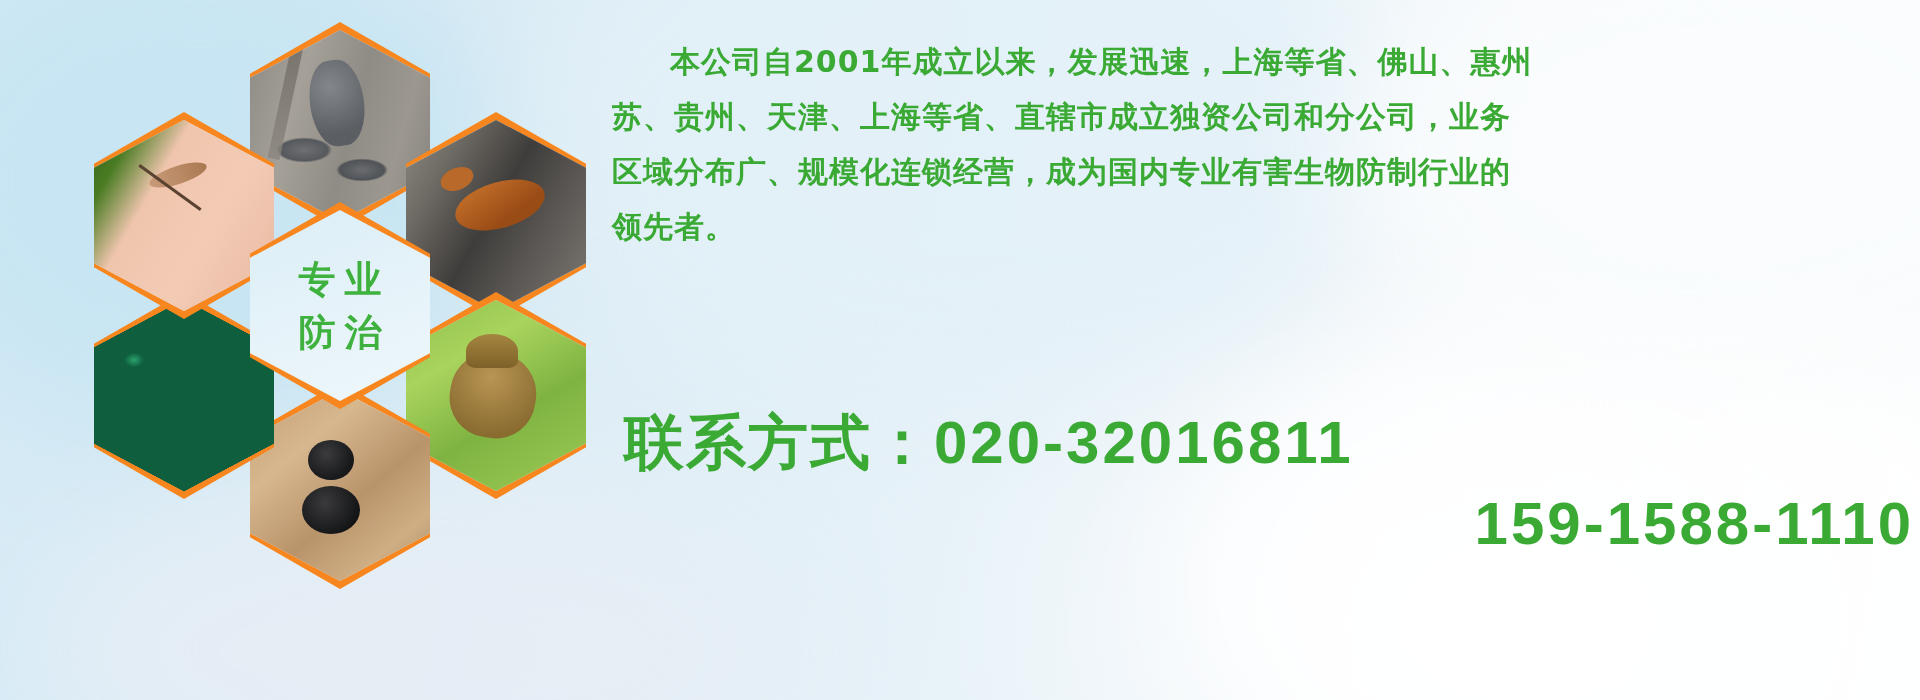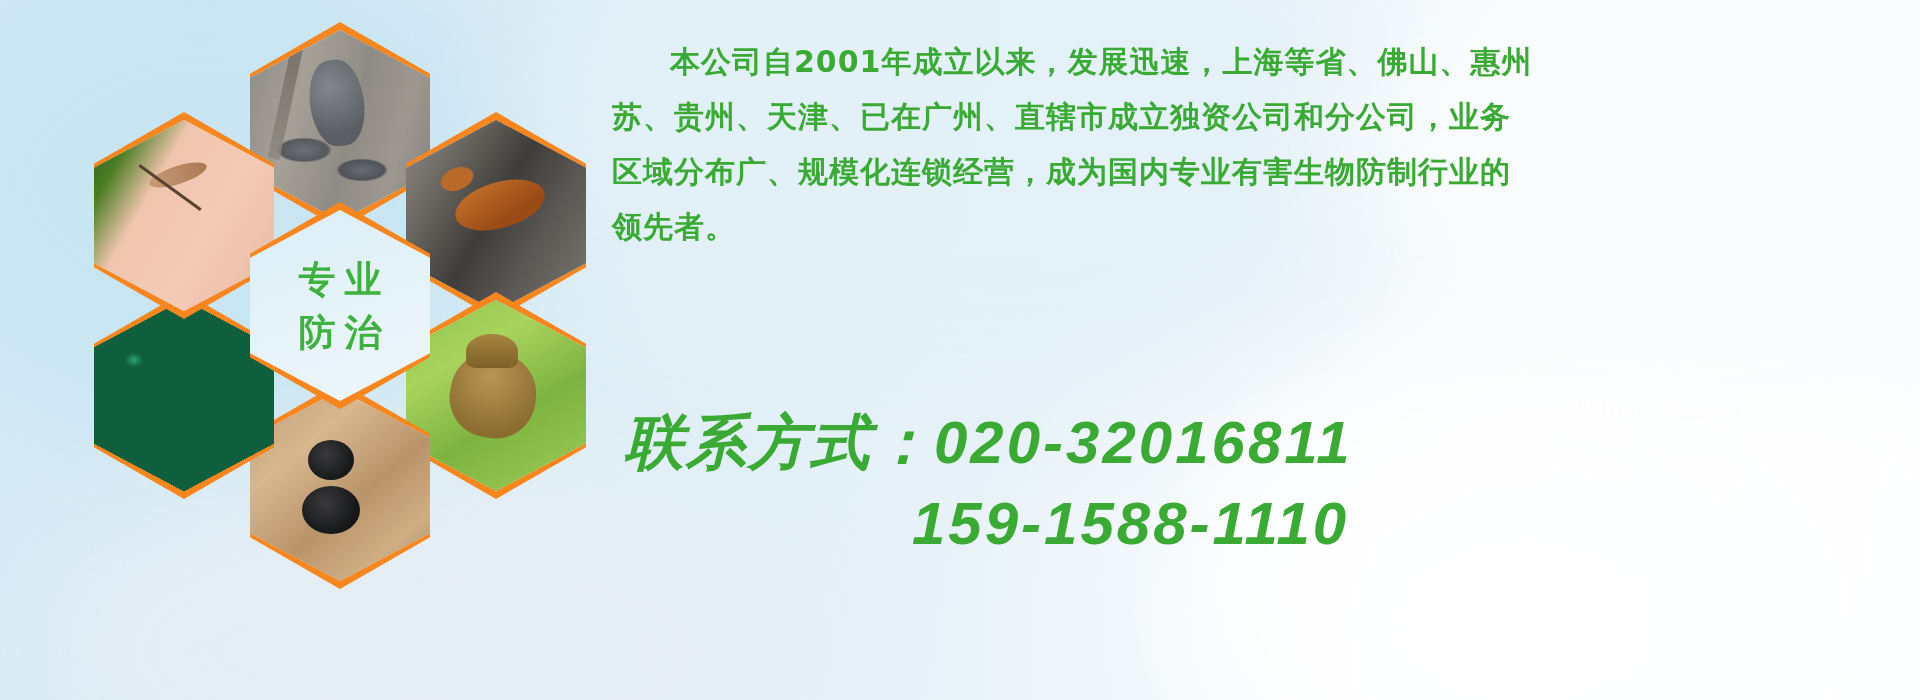--- a/index.html
+++ b/index.html
@@ -117,27 +117,27 @@
 
   
   #copy{position:absolute;left:612px;top:34px;width:1280px;}
   .para-line{
     color:#3aaa35;font-size:30px;line-height:55px;font-weight:700;
     font-family:"DejaVu Sans","Liberation Sans",sans-serif;
     white-space:nowrap;letter-spacing:1px;
   }
   .para-line.first{text-indent:58px;}
 
-  #contact{position:absolute;left:624px;top:402px;width:1290px;font-style:italic;}
+  #contact{position:absolute;left:624px;top:402px;width:1290px;}
   .contact-line{
     color:#3aaa35;font-weight:700;white-space:nowrap;
     font-family:"DejaVu Sans","Liberation Sans",sans-serif;
   }
   .contact-line.l1{font-size:60px;line-height:80px;letter-spacing:2px;}
-  .contact-line.l2{font-size:60px;line-height:80px;letter-spacing:2px;text-align:left;padding-left:288px;}
+  .contact-line.l2{font-size:60px;line-height:80px;letter-spacing:2px;text-align:right;padding-left:288px;}
   .num{font-family:"Liberation Sans","DejaVu Sans",sans-serif;letter-spacing:3px;}
 </style>
 </head>
 <body>
 
 <div id="banner">
 
   <div class="haze a"></div>
   <div class="haze b"></div>
   <div class="haze c"></div>
@@ -186,21 +186,21 @@
       <div class="inner">
         <div class="center-word w1">专业</div>
         <div class="center-word w2">防治</div>
       </div>
     </div>
 
   </div>
 
   <div id="copy">
     <div class="para-line first">本公司自2001年成立以来，发展迅速，上海等省、佛山、惠州</div>
-    <div class="para-line">苏、贵州、天津、已在广州、直辖市成立独资公司和分公司，业务</div>
+    <div class="para-line">苏、贵州、天津、上海等省、直辖市成立独资公司和分公司，业务</div>
     <div class="para-line">区域分布广、规模化连锁经营，成为国内专业有害生物防制行业的</div>
     <div class="para-line">领先者。</div>
   </div>
 
   <div id="contact">
     <div class="contact-line l1">
       <span>联系方式：</span><span class="num">020-32016811</span>
     </div>
     <div class="contact-line l2">
       <span class="num">159-1588-1110</span>

